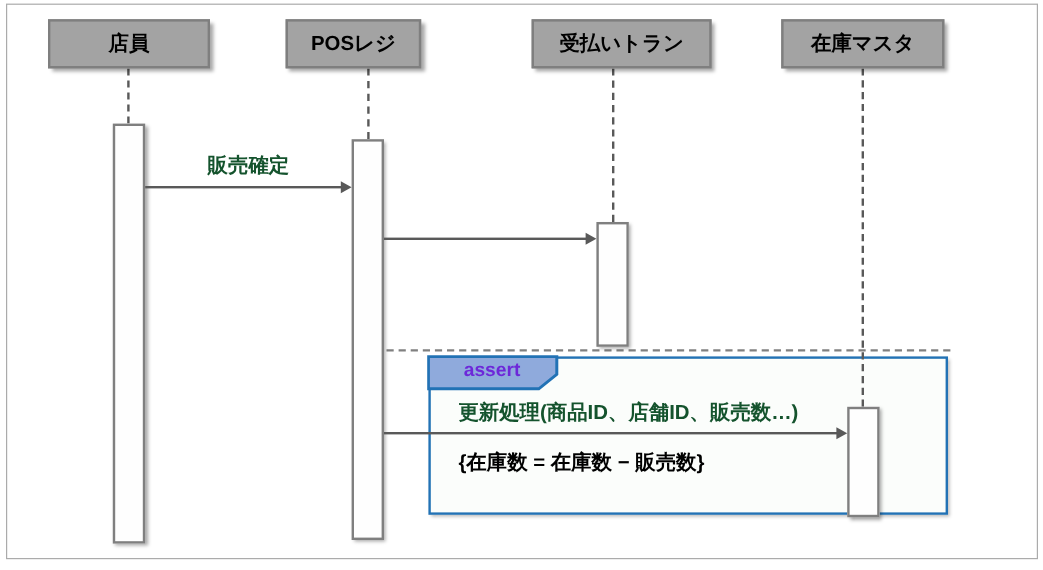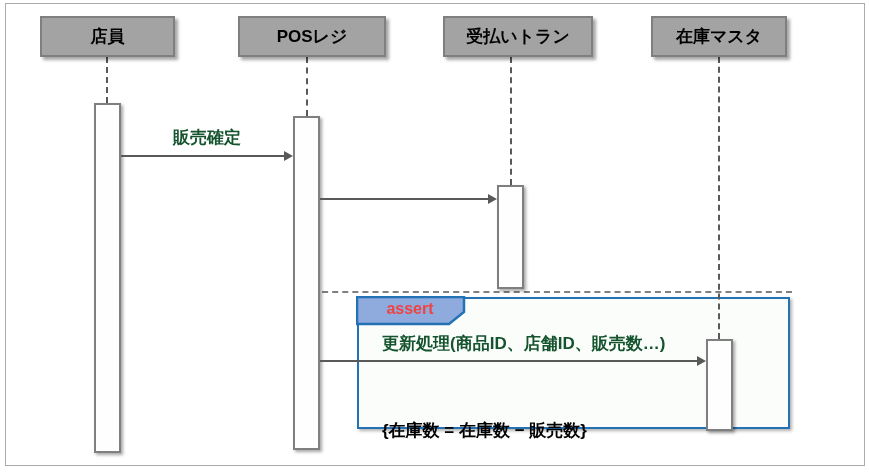--- a/index.html
+++ b/index.html
@@ -15,35 +15,35 @@
     border:2px solid #7f7f7f;box-shadow:2px 2px 3px rgba(0,0,0,0.35);z-index:3;}
   .msg-line{position:absolute;height:0;border-top:2px solid #595959;z-index:4;}
   .arrow-head{position:absolute;width:0;height:0;border-top:5px solid transparent;
     border-bottom:5px solid transparent;border-left:9px solid #595959;z-index:4;}
   .msg-label{position:absolute;font-size:17px;font-weight:bold;color:#14532d;white-space:nowrap;z-index:4;}
   .separator{position:absolute;height:0;border-top:2px dashed #808080;z-index:2;}
   .fragment{position:absolute;left:357px;top:297px;width:433px;height:132px;box-sizing:border-box;
     background:#fbfdfb;border:2px solid #2272b5;box-shadow:2px 2px 3px rgba(0,0,0,0.3);z-index:1;}
   .operator-svg{position:absolute;left:356px;top:296px;z-index:2;}
   .operator-label{position:absolute;left:372px;top:300px;width:76px;text-align:center;
-    font-size:16px;font-weight:bold;color:#ef4444;z-index:3;}
+    font-size:16px;font-weight:bold;color:#6d28d9;z-index:3;}
   .constraint-label{position:absolute;left:382px;top:374px;font-size:17px;font-weight:bold;
-    color:#000;white-space:nowrap;z-index:4;margin-top:45px;}
+    color:#000;white-space:nowrap;z-index:4;}
 </style>
 </head>
 <body>
 
 <div id="canvas">
 
   <div class="outer-border"></div>
 
   <div class="actor-box" style="left:40px;width:135px;">
     <span>店員</span>
   </div>
-  <div class="actor-box" style="left:238px;width:148px;">
+  <div class="actor-box" style="left:238px;width:113px;">
     <span>POSレジ</span>
   </div>
   <div class="actor-box" style="left:443px;width:150px;">
     <span>受払いトラン</span>
   </div>
   <div class="actor-box" style="left:651px;width:136px;text-align:right;">
     <span>在庫マスタ</span>
   </div>
 
   <div class="lifeline" style="left:106px;top:57px;height:46px;"></div>

